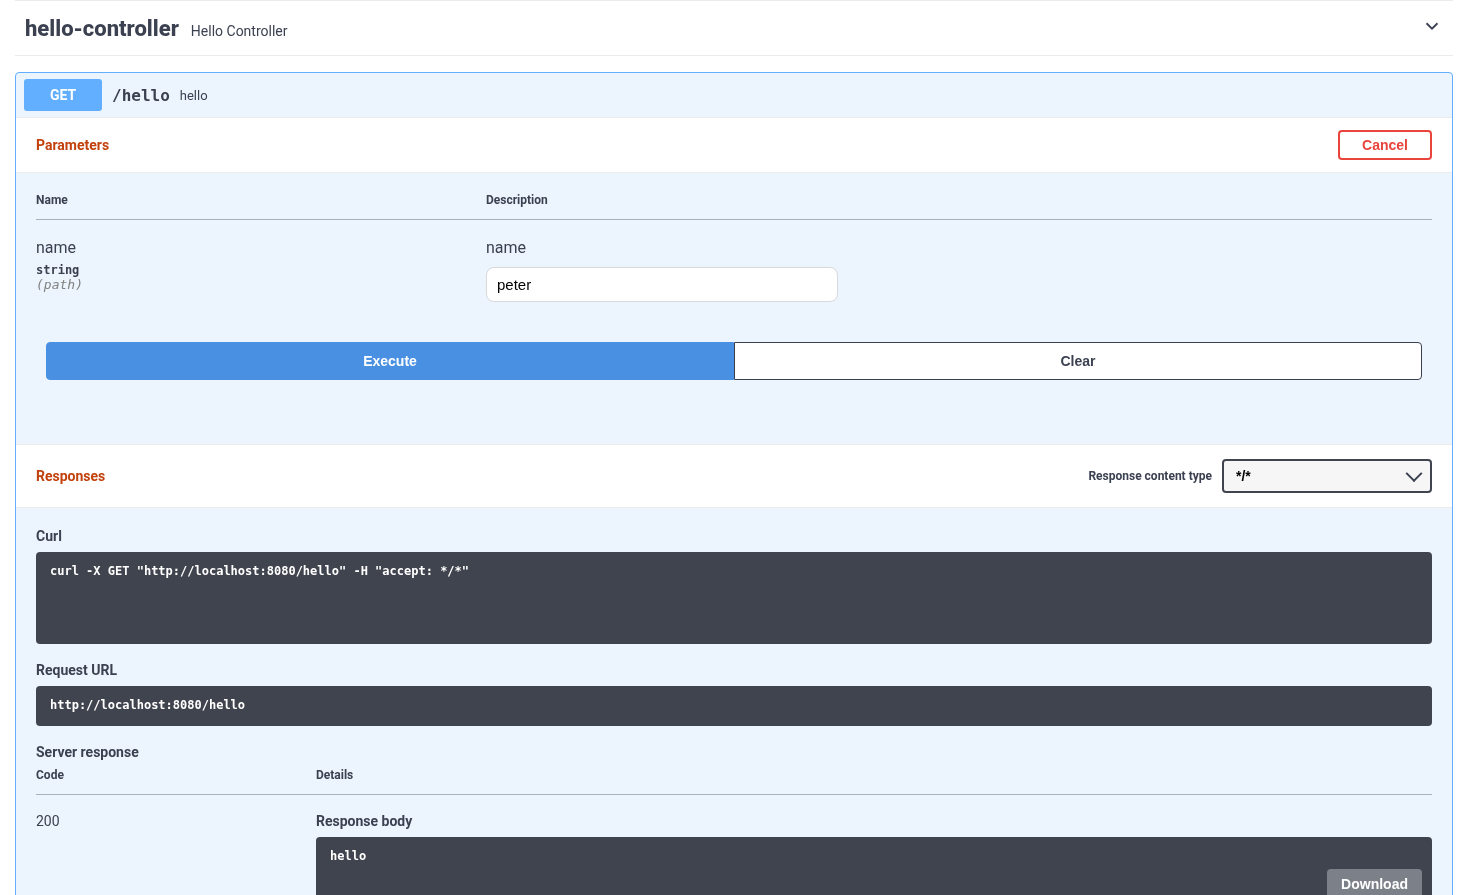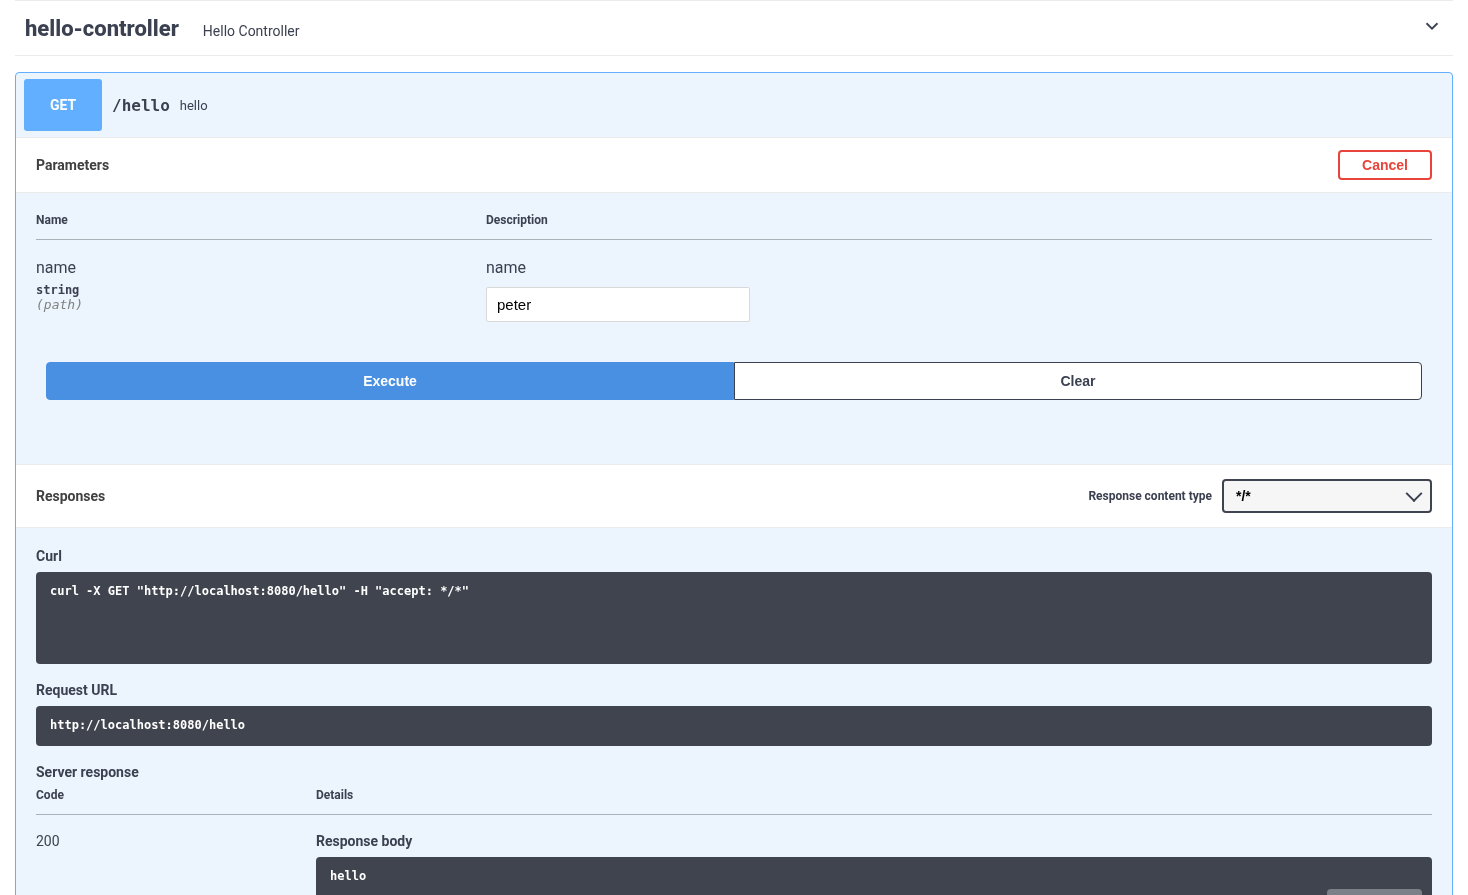--- a/index.html
+++ b/index.html
@@ -11,42 +11,42 @@
 .container { padding: 0 15px 30px; }
 .tag-header {
   display: flex;
   align-items: center;
   justify-content: space-between;
   padding: 14px 10px;
   border-bottom: 1px solid rgba(0,0,0,.08);
   border-top: 1px solid rgba(0,0,0,.08);
   cursor: pointer;
 }
-.tag-header-left { display: flex; align-items: baseline; gap: 24px; }
+.tag-header-left { display: flex; align-items: baseline; gap: 12px; }
 .tag-title { font-size: 22px; font-weight: 800; color: #3b4151; }
 .tag-desc { font-size: 14px; color: #3b4151; font-weight: 400; }
 .arrow-icon { width: 22px; height: 22px; }
 .op-block {
   margin-top: 16px;
   border: 1px solid #61affe;
   border-radius: 4px;
   background: #ecf5fd;
 }
 .op-summary {
   display: flex;
   align-items: center;
   padding: 6px 8px;
   gap: 10px;
 }
 .method-badge {
   background: #61affe;
   color: #fff;
   font-weight: 700;
   font-size: 14px;
-  padding: 18px 18px;
+  padding: 8px 18px;
   border-radius: 3px;
   min-width: 78px;
   text-align: center;
 }
 .op-path {
   font-family: ui-monospace, Menlo, Monaco, Consolas, monospace;
   font-size: 16px;
   font-weight: 700;
   color: #3b4151;
 }
@@ -56,21 +56,21 @@
 }
 .section-header {
   background: #fff;
   border-top: 1px solid rgba(0,0,0,.08);
   border-bottom: 1px solid rgba(0,0,0,.08);
   display: flex;
   justify-content: space-between;
   align-items: center;
   padding: 12px 20px;
 }
-.section-title { font-size: 14px; font-weight: 700; color: #404040; }
+.section-title { font-size: 14px; font-weight: 700; color: #c2410c; }
 .cancel-btn {
   border: 2px solid #e8443b;
   color: #e8443b;
   background: #fff;
   font-weight: 700;
   font-size: 14px;
   padding: 5px 22px;
   border-radius: 4px;
   cursor: pointer;
 }
@@ -96,25 +96,25 @@
   color: #3b4151;
 }
 .param-in {
   font-family: ui-monospace, Menlo, Monaco, Consolas, monospace;
   font-size: 13px;
   color: #808080;
   font-style: italic;
 }
 .param-desc-text { font-size: 16px; margin-bottom: 10px; }
 .param-input {
-  width: 264px;
+  width: 352px;
   padding: 8px 10px;
   font-size: 15px;
   border: 1px solid #d9d9d9;
-  border-radius: 2px;
+  border-radius: 8px;
   background: #fff;
 }
 .btn-row {
   display: flex;
   gap: 0;
   margin: 40px 10px 16px;
 }
 .exec-btn, .clear-btn {
   flex: 1;
   padding: 10px 0;

